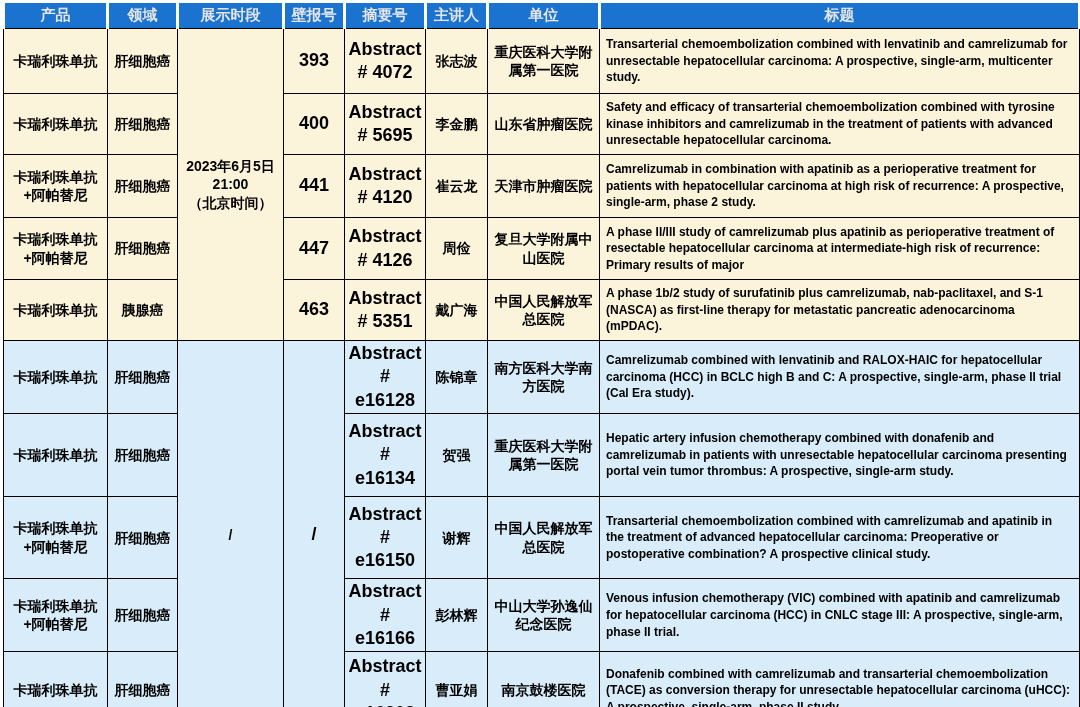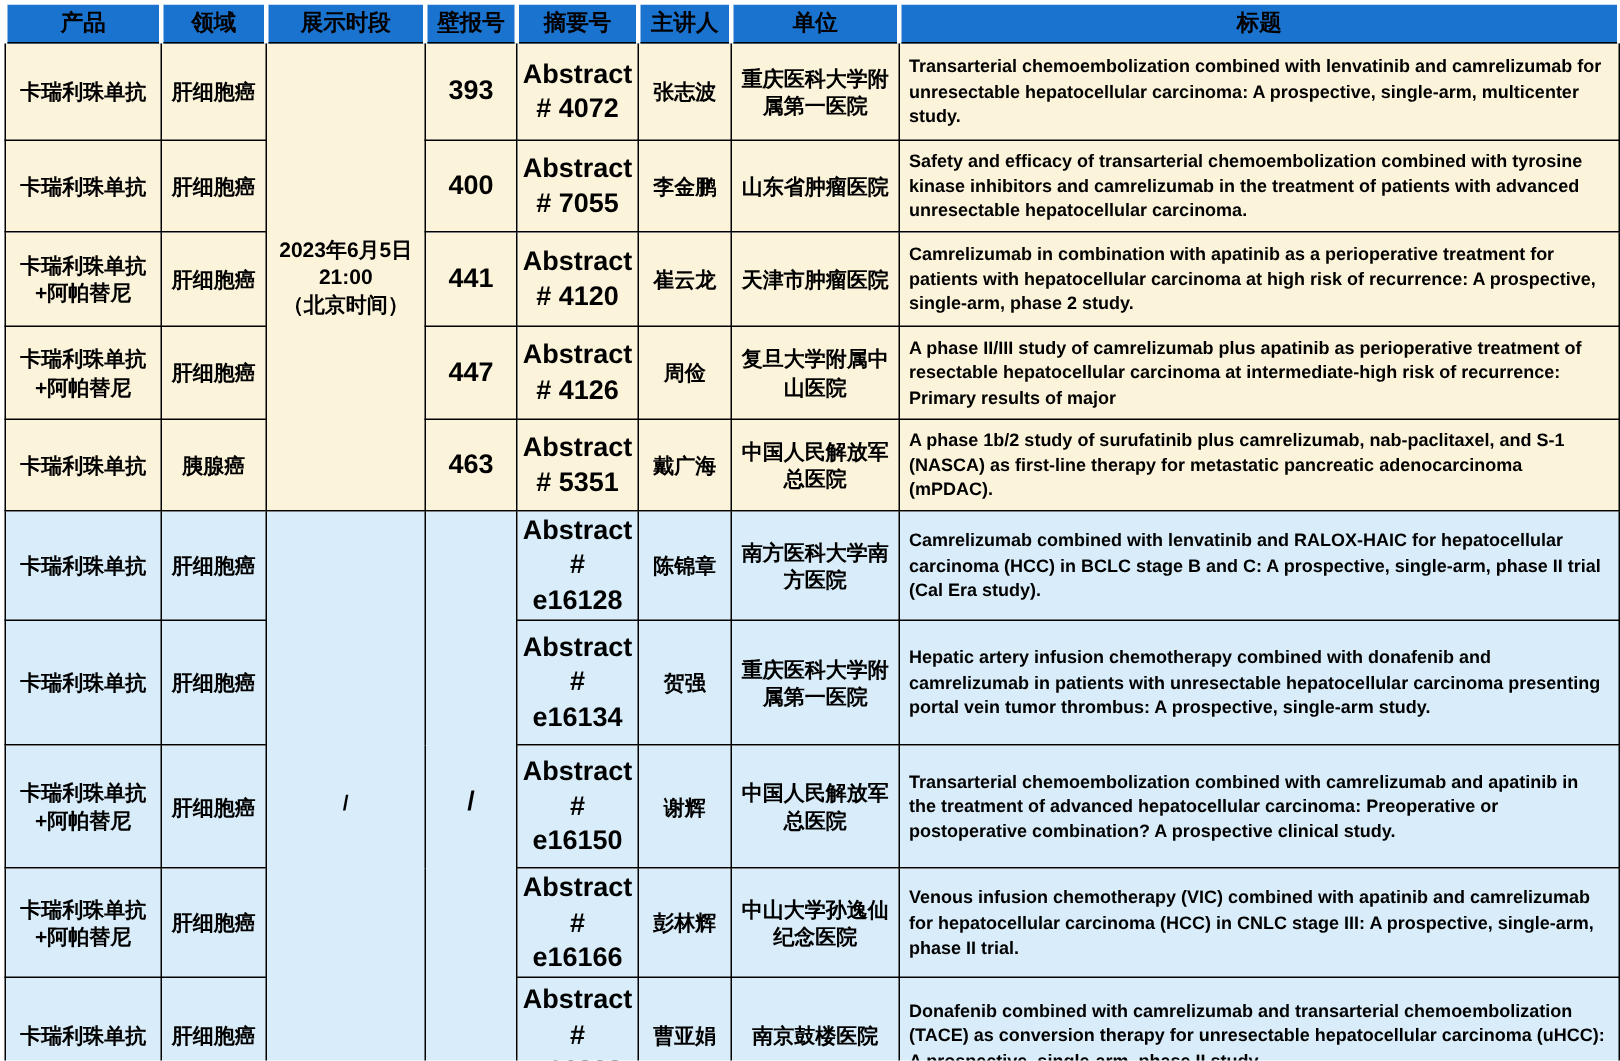--- a/index.html
+++ b/index.html
@@ -10,21 +10,21 @@
     overflow: hidden;
   }
   table {
     border-collapse: collapse;
     table-layout: fixed;
     width: 1076px;
     margin: 2px;
   }
   th {
     background: #1b73d0;
-    color: #000000;
+    color: #e5e5e5;
     font-size: 15px;
     font-weight: bold;
     padding: 2px 0;
     border-left: 3px solid #ffffff;
     border-right: 3px solid #ffffff;
     border-top: 1px solid #ffffff;
     border-bottom: 1px solid #000000;
     height: 21px;
   }
   td {
@@ -86,21 +86,21 @@
       <td class="poster">393</td>
       <td class="abstract">Abstract # 4072</td>
       <td>张志波</td>
       <td>重庆医科大学附属第一医院</td>
       <td class="title">Transarterial chemoembolization combined with lenvatinib and camrelizumab for unresectable hepatocellular carcinoma: A prospective, single-arm, multicenter study.</td>
     </tr>
     <tr class="g1" style="height:61px">
       <td>卡瑞利珠单抗</td>
       <td>肝细胞癌</td>
       <td class="poster">400</td>
-      <td class="abstract">Abstract # 7055</td>
+      <td class="abstract">Abstract # 5695</td>
       <td>李金鹏</td>
       <td>山东省肿瘤医院</td>
       <td class="title">Safety and efficacy of transarterial chemoembolization combined with tyrosine kinase inhibitors and camrelizumab in the treatment of patients with advanced unresectable hepatocellular carcinoma.</td>
     </tr>
     <tr class="g1" style="height:63px">
       <td>卡瑞利珠单抗+阿帕替尼</td>
       <td>肝细胞癌</td>
       <td class="poster">441</td>
       <td class="abstract">Abstract # 4120</td>
       <td>崔云龙</td>
@@ -126,21 +126,21 @@
       <td class="title">A phase 1b/2 study of surufatinib plus camrelizumab, nab-paclitaxel, and S-1 (NASCA) as first-line therapy for metastatic pancreatic adenocarcinoma (mPDAC).</td>
     </tr>
     <tr class="g2" style="height:61px">
       <td>卡瑞利珠单抗</td>
       <td>肝细胞癌</td>
       <td class="period" rowspan="5">/</td>
       <td class="poster" rowspan="5">/</td>
       <td class="abstract">Abstract # e16128</td>
       <td>陈锦章</td>
       <td>南方医科大学南方医院</td>
-      <td class="title">Camrelizumab combined with lenvatinib and RALOX-HAIC for hepatocellular carcinoma (HCC) in BCLC stage B and C: A prospective, single-arm, phase II trial (Cal Era study).</td>
+      <td class="title">Camrelizumab combined with lenvatinib and RALOX-HAIC for hepatocellular carcinoma (HCC) in BCLC high B and C: A prospective, single-arm, phase II trial (Cal Era study).</td>
     </tr>
     <tr class="g2" style="height:83px">
       <td>卡瑞利珠单抗</td>
       <td>肝细胞癌</td>
       <td class="abstract">Abstract # e16134</td>
       <td>贺强</td>
       <td>重庆医科大学附属第一医院</td>
       <td class="title">Hepatic artery infusion chemotherapy combined with donafenib and camrelizumab in patients with unresectable hepatocellular carcinoma presenting portal vein tumor thrombus: A prospective, single-arm study.</td>
     </tr>
     <tr class="g2" style="height:82px">

